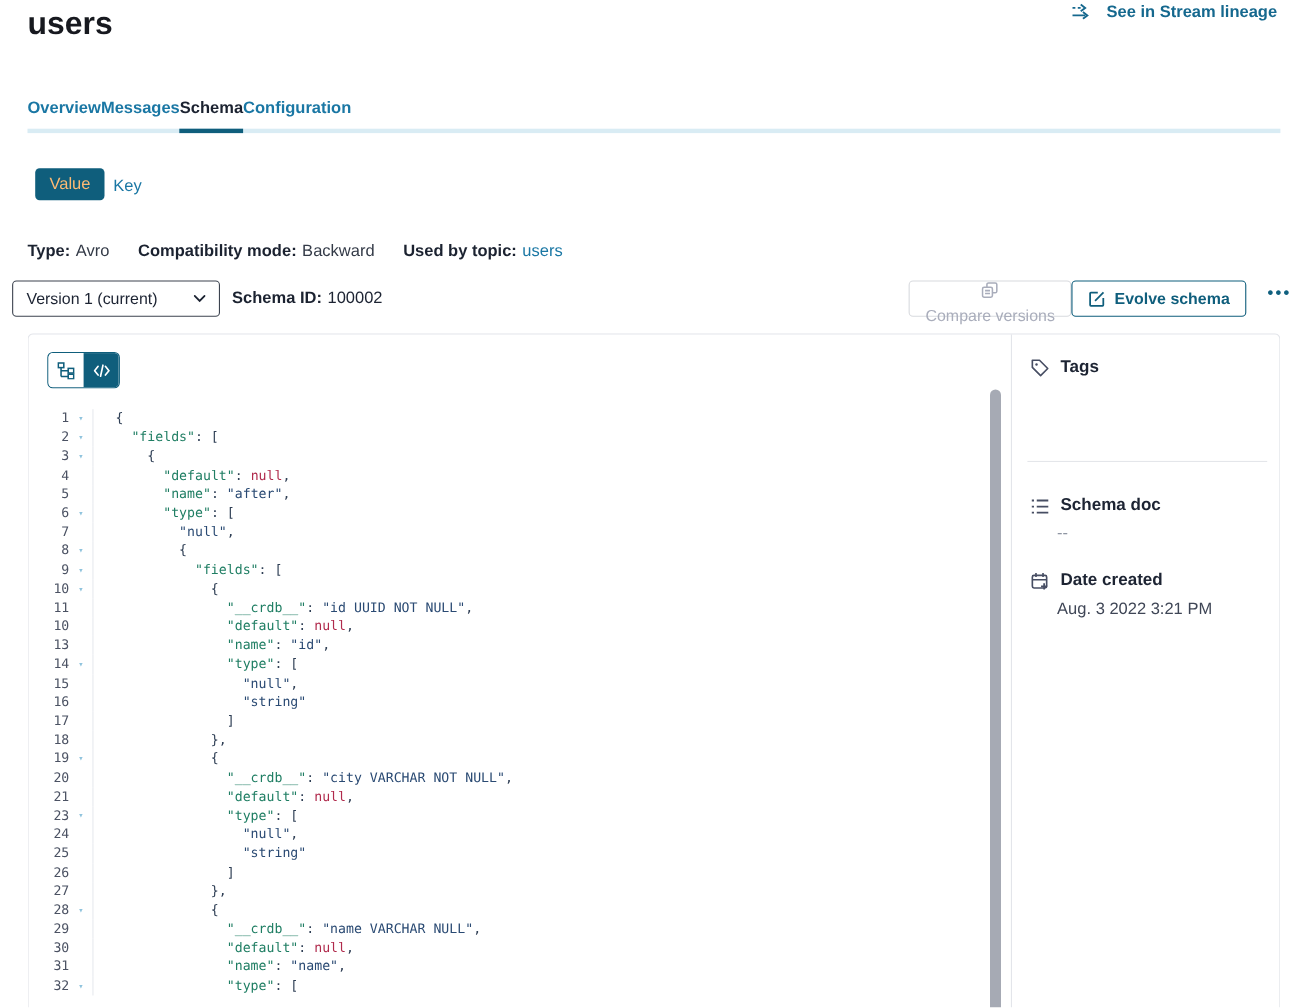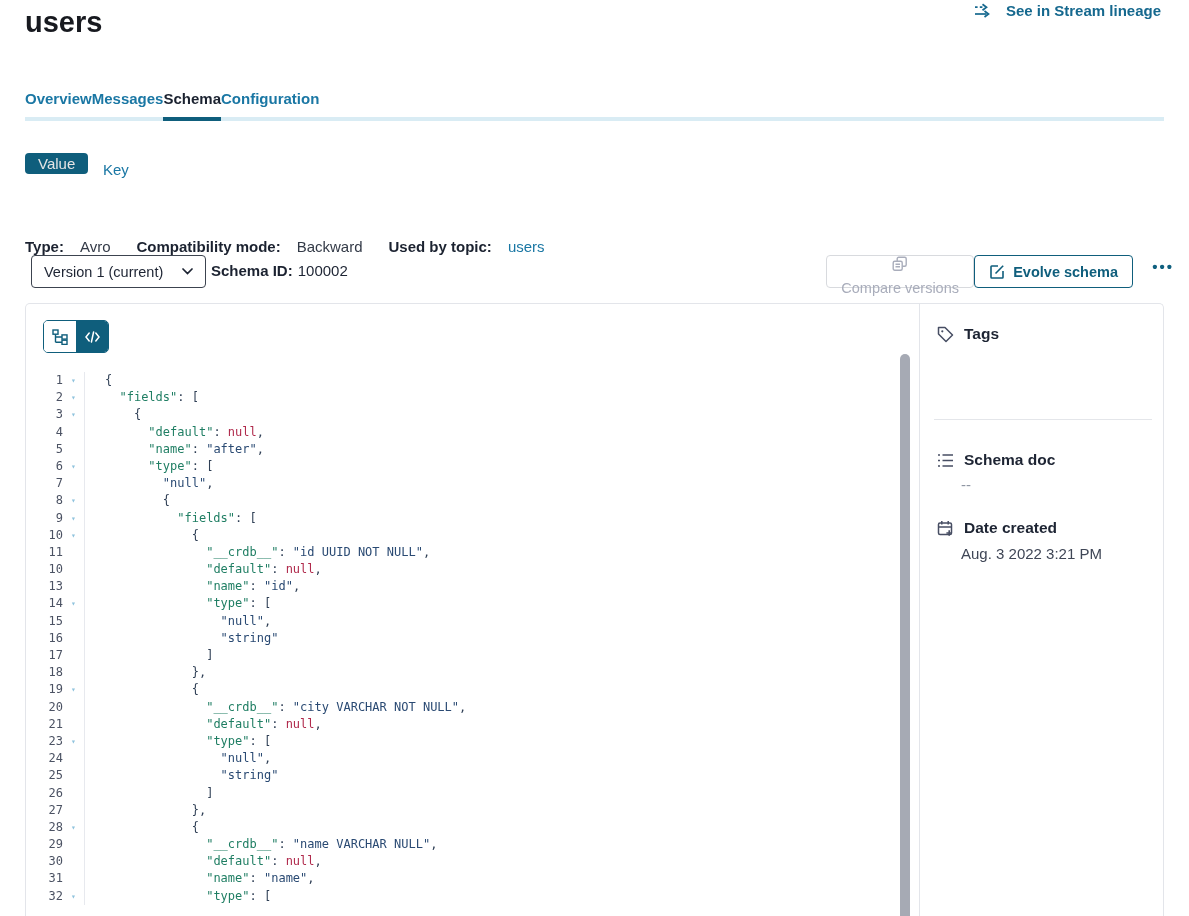--- a/index.html
+++ b/index.html
@@ -13,34 +13,34 @@
                   color:#15688e; font-size:15px; font-weight:700; cursor:pointer; }
 
   
   .tabs { position:absolute; left:25px; top:90px; width:1139px; display:flex; }
   .tabs .track { position:absolute; left:0; right:0; bottom:0; height:4px; background:#d9ecf4; }
   .tab { position:relative; padding-bottom:14px; font-size:15px; font-weight:600; color:#1a77a4; cursor:pointer; }
   .tab.active { color:#1b2230; }
   .tab.active::after { content:""; position:absolute; left:0; right:0; bottom:0; height:4px; background:#0f5e7c; z-index:1; }
 
   
-  .seg-value { position:absolute; left:25px; top:153px; height:21px; padding:0 13px; display:flex; align-items:center;
-               background:#0f5e7c; color:#e5e5e5; font-size:15px; border-radius:4px; cursor:pointer; }
+  .seg-value { position:absolute; left:32px; top:153px; height:29px; padding:0 13px; display:flex; align-items:center;
+               background:#0f5e7c; color:#fdba74; font-size:15px; border-radius:4px; cursor:pointer; }
   .seg-key { position:absolute; left:103px; top:153px; height:33px; display:flex; align-items:center;
              color:#1a77a4; font-size:15px; font-weight:500; cursor:pointer; }
 
   
   .meta-row { position:absolute; left:25px; top:220px; display:flex; gap:26px; font-size:15px; }
-  .meta-item { display:flex; gap:16px;margin-top:18px; }
+  .meta-item { display:flex; gap:5px; }
   .meta-item b { font-weight:700; color:#1b2230; }
   .meta-item .v { color:#333a47; }
   .meta-item .v.link { color:#1a77a4; cursor:pointer; }
 
   
-  .version-select { position:absolute; left:31px; top:255px; width:175px; height:33px; border:1px solid #3c434f;
+  .version-select { position:absolute; left:11px; top:255px; width:189px; height:33px; border:1px solid #3c434f;
                     border-radius:4px; display:flex; align-items:center; justify-content:space-between;
                     padding:0 12px; font-size:14.5px; color:#1d2433; cursor:pointer; background:#fff; }
   .schema-id { position:absolute; left:211px; top:262px; font-size:15px; }
   .schema-id b { font-weight:700; color:#1b2230; margin-right:5px; }
   .btn { position:absolute; top:255px; height:33px; display:flex; align-items:center; gap:8px;
          padding:0 14px; border-radius:4px; font-size:14.5px; background:#fff; cursor:pointer; }
   .btn.disabled { right:215px; border:1px solid #d8dade; color:#a9adbb; font-weight:500; cursor:default;flex-direction:column; }
   .btn.primary-outline { right:56px; border:1px solid #0f5e7c; color:#0f5e7c; font-weight:700; }
   .more-btn { position:absolute; right:15px; top:258px; color:#10607f; font-size:15px; font-weight:700;
               letter-spacing:2px; cursor:pointer; }

